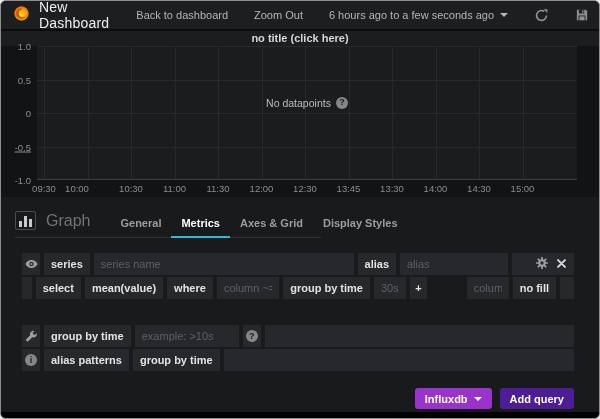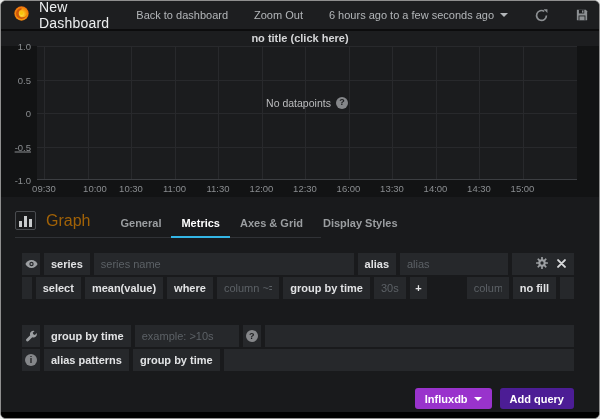--- a/index.html
+++ b/index.html
@@ -66,21 +66,21 @@
   .editor-head {
     display:flex; align-items:center; margin:0 14px;
     border-bottom:1px solid #303236; width:306px;
   }
   .graph-icon-box {
     width:27px; height:19px; border:1px solid #4a4c50; border-radius:2px;
     display:flex; align-items:flex-end; justify-content:center; gap:2px;
     padding:2px 3px; margin-right:10px; margin-bottom:5px;
   }
   .graph-icon-box i { display:block; width:3px; background:#c9cbcd; }
-  .graph-title { color:#a16207; font-size:16px; margin-right:20px; margin-bottom:5px; }
+  .graph-title { color:#737373; font-size:16px; margin-right:20px; margin-bottom:5px; }
   .tab {
     color:#9b9ea1; font-size:11px; font-weight:bold; padding:8px 10px 7px;
     cursor:pointer; margin-bottom:-1px; border-bottom:2px solid transparent;
     white-space:nowrap;
   }
   .tab.active { color:#ffffff; border-bottom-color:#33b5e5; }
   
   .q-rows { margin:15px 25px 0 21px; }
   .qrow { display:flex; gap:4px; margin-bottom:2px; height:22px; }
   .qrow.spaced { margin-top:26px; }
@@ -196,27 +196,27 @@
           <div class="hgrid" style="top: calc(25% + 0px);"></div>
           <div class="hgrid" style="top: calc(0% + 0px);"></div>
         <div class="nodata">
           <span>No datapoints</span>
           <span class="q-badge">?</span>
         </div>
       </div>
     </div>
     <div class="x-axis">
         <div class="xtick" style="left: 7px;">09:30</div>
-        <div class="xtick" style="left: 58px;">10:00</div>
+        <div class="xtick" style="left: 40px;">10:00</div>
         <div class="xtick" style="left: 94px;">10:30</div>
         <div class="xtick" style="left: 137.5px;">11:00</div>
         <div class="xtick" style="left: 181px;">11:30</div>
         <div class="xtick" style="left: 224.5px;">12:00</div>
         <div class="xtick" style="left: 268px;">12:30</div>
-        <div class="xtick" style="left: 311.5px;">16:00</div>
+        <div class="xtick" style="left: 311.5px;">13:45</div>
         <div class="xtick" style="left: 355px;">13:30</div>
         <div class="xtick" style="left: 398.5px;">14:00</div>
         <div class="xtick" style="left: 442px;">14:30</div>
         <div class="xtick" style="left: 485.5px;">15:00</div>
       </div>
   </section>
 
   <section class="editor">
     <div class="editor-head">
       <span class="graph-icon-box">

